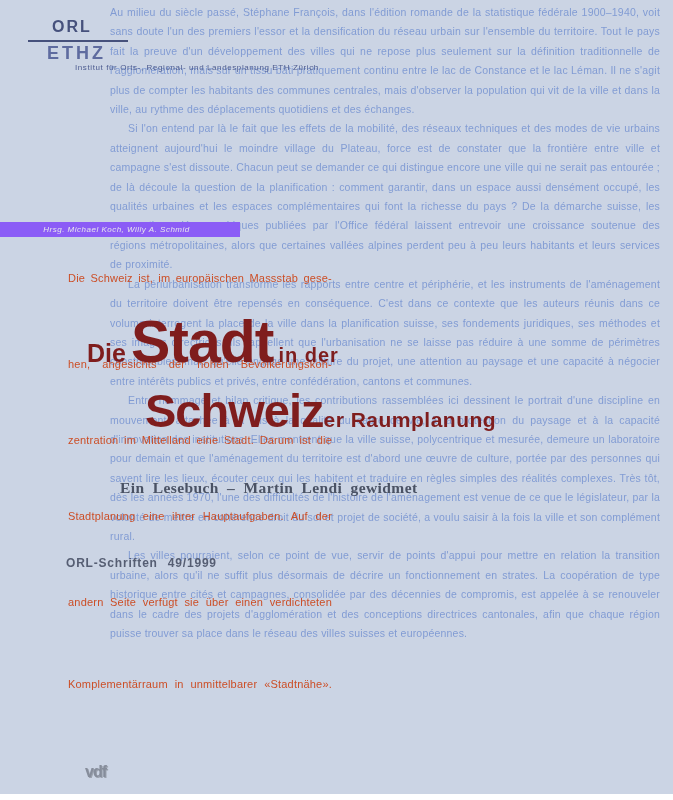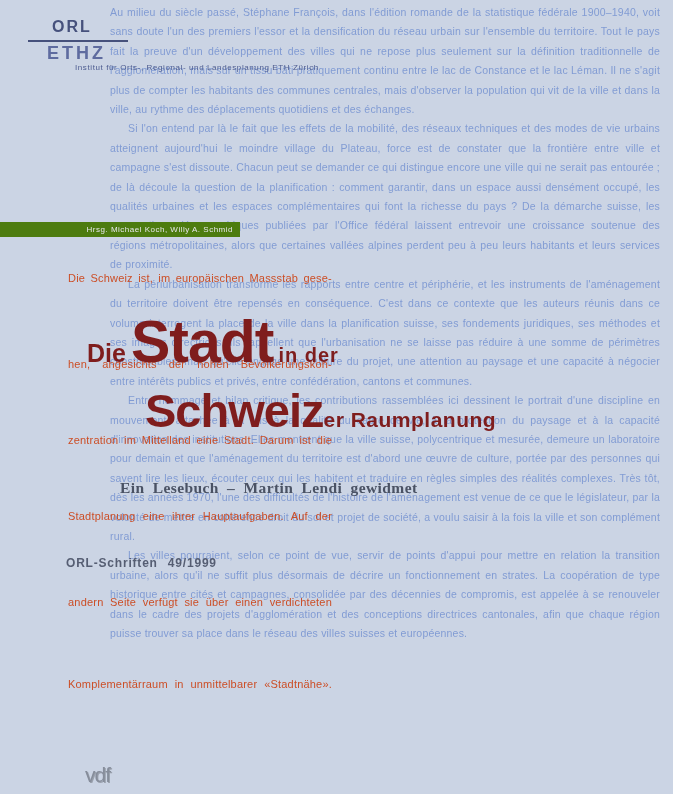--- a/index.html
+++ b/index.html
@@ -38,22 +38,22 @@
     font-weight:bold;font-size:18px;letter-spacing:3px;color:#5e6b9f;
   }
   #institute{
     position:absolute;left:75px;top:63px;
     font-size:8px;letter-spacing:.6px;color:#4d5c90;
     white-space:nowrap;
   }
   
   #editors-bar{
     position:absolute;left:0;top:222px;width:240px;height:15px;
-    background:#4d7c0f;
-    display:flex;align-items:center;justify-content:flex-end;
+    background:#8b5cf6;
+    display:flex;align-items:center;justify-content:center;font-style:italic;
   }
   #editors-bar span{
     color:#e8e8ec;font-size:8px;letter-spacing:.5px;
     padding-right:7px;white-space:nowrap;
   }
   
   .red-line{
     position:absolute;left:68px;width:264px;
     color:#cc4e26;font-weight:normal;font-size:11px;
     letter-spacing:.2px;
@@ -87,21 +87,21 @@
     letter-spacing:.4px;word-spacing:4px;white-space:nowrap;font-family:Liberation Serif, serif;
   }
   #series{
     position:absolute;left:66px;top:556px;
     color:#565e73;font-weight:600;font-size:12px;
     letter-spacing:.8px;word-spacing:6px;white-space:nowrap;
   }
   
   #imprint{
     position:absolute;left:85px;top:763px;
-    color:#868d9b;font-weight:normal;font-size:21px;
+    color:#868d9b;font-weight:bold;font-size:16px;
     letter-spacing:-1px;
     text-shadow:1px 1px 0 #9aa1ad;
   }
 </style>
 </head>
 <body>
 
 <div id="cover">
 
   <div id="bg-text">

